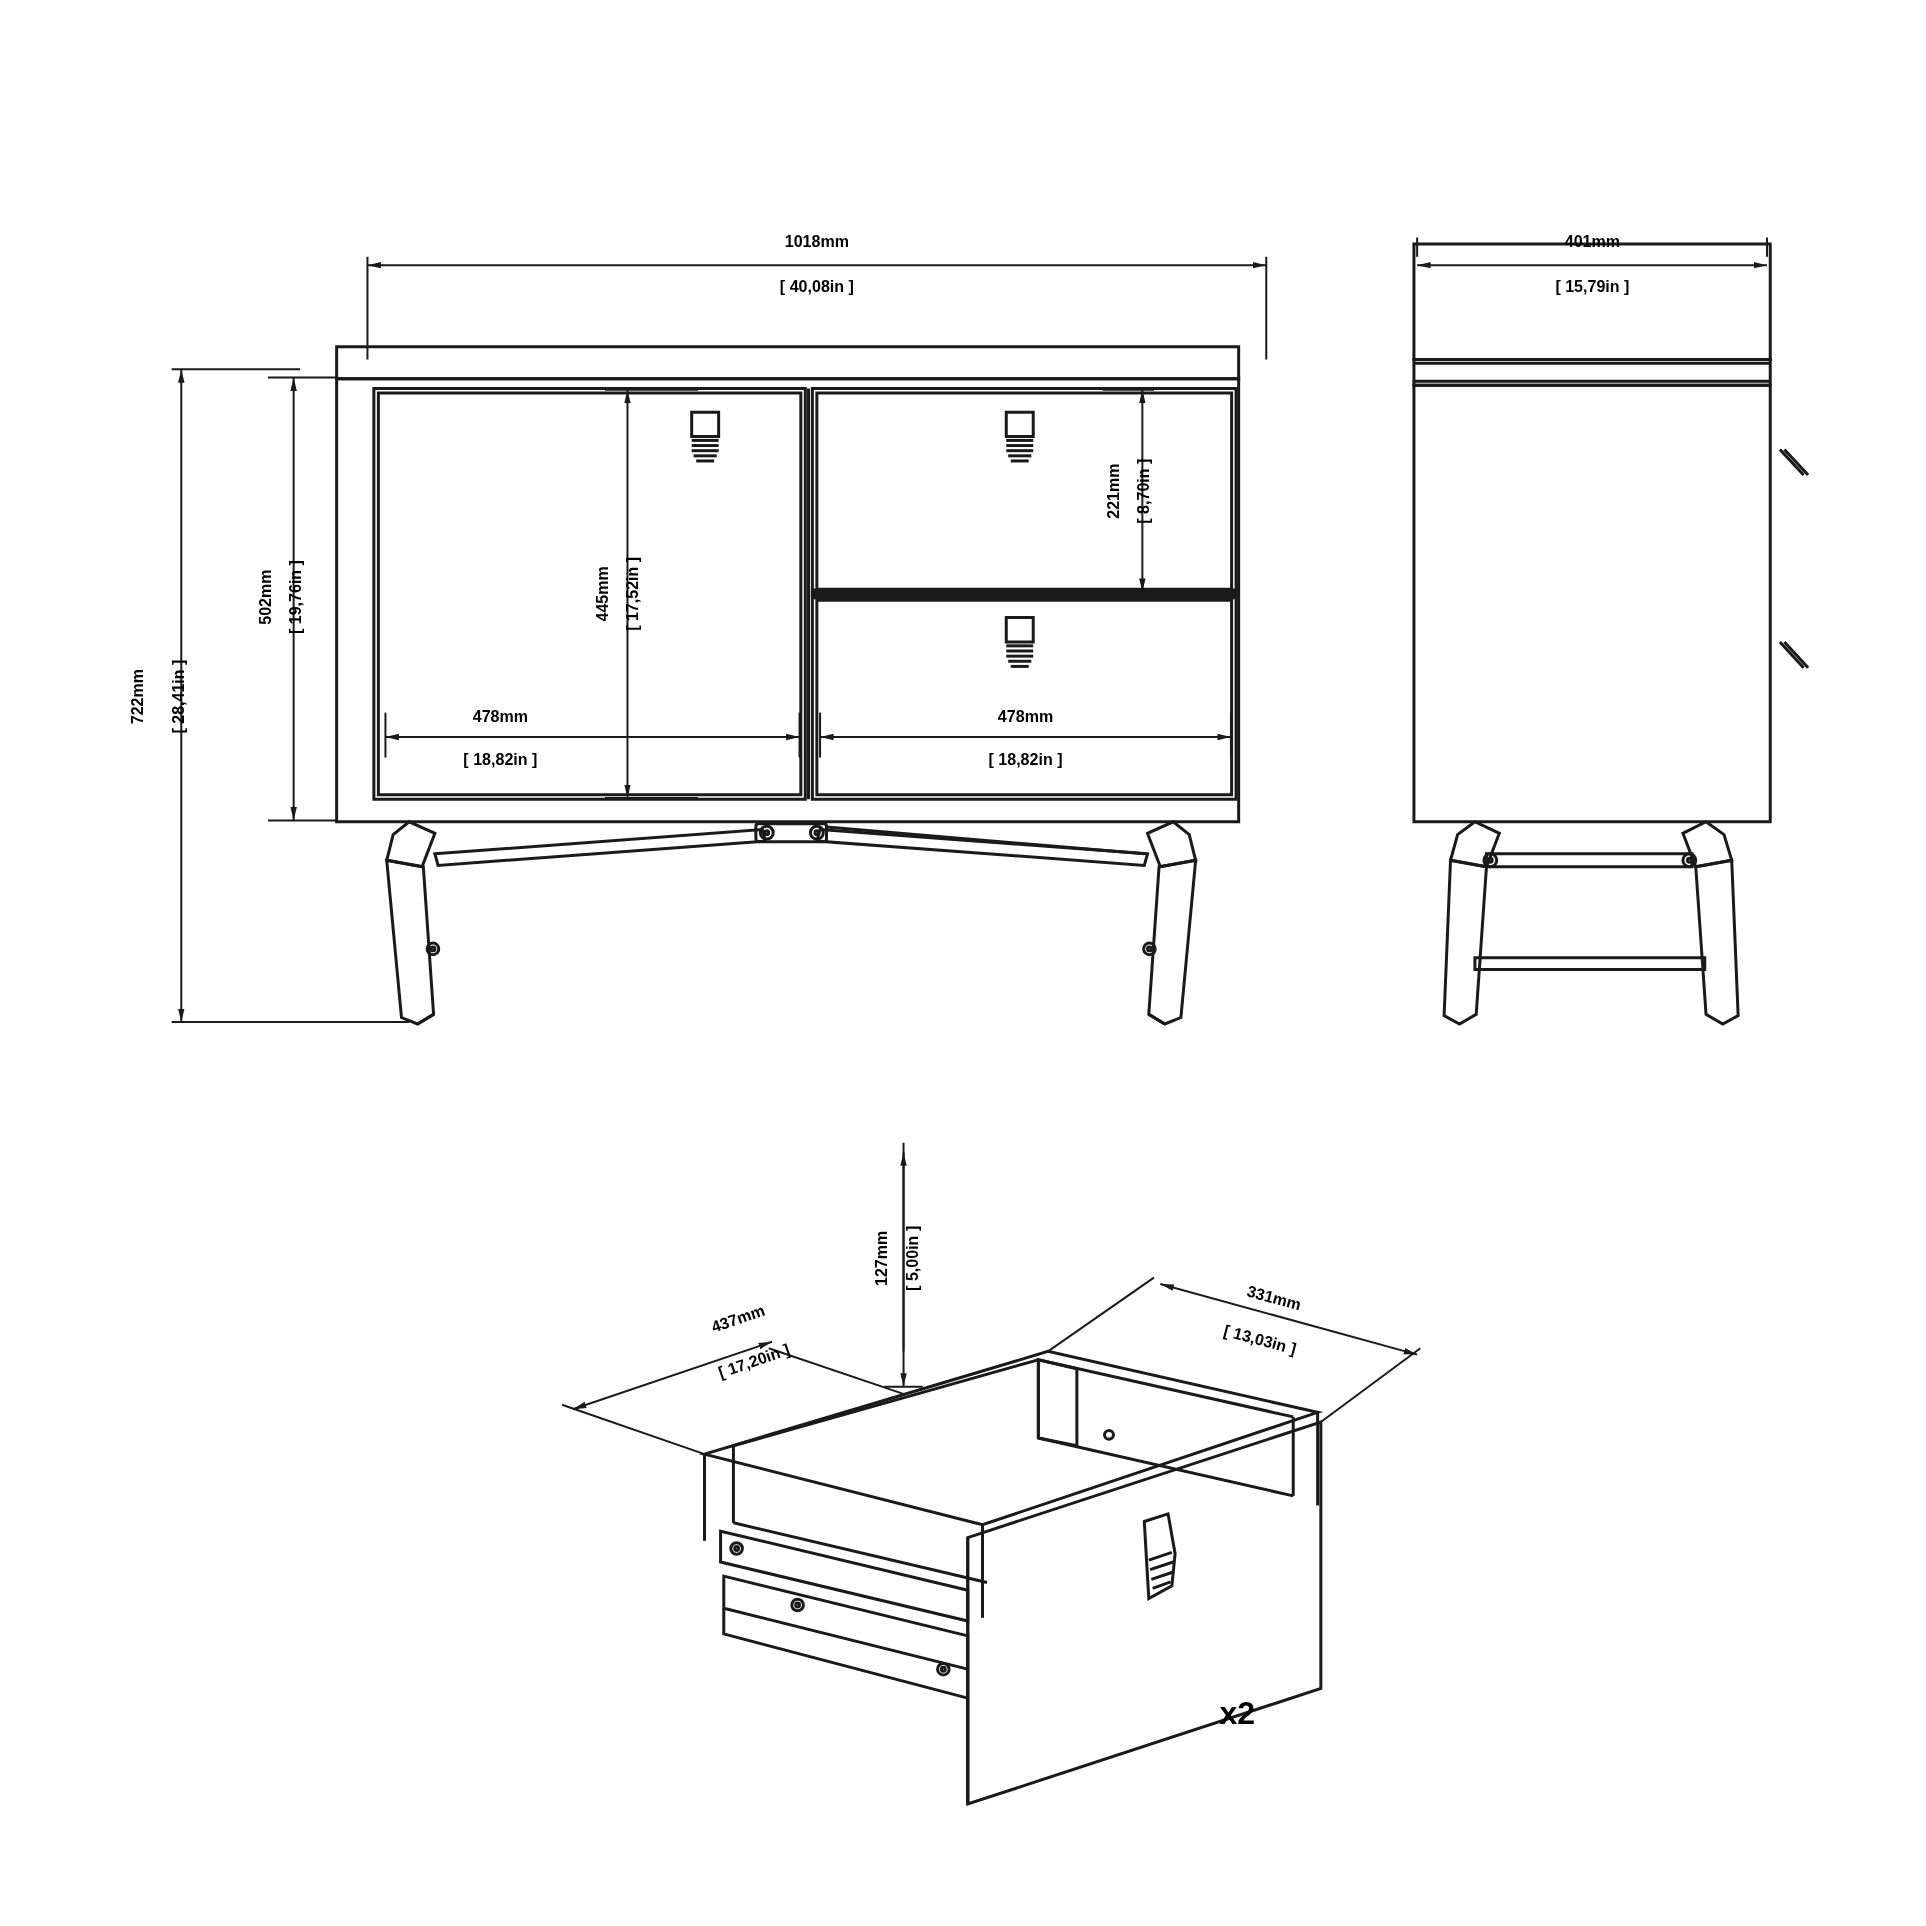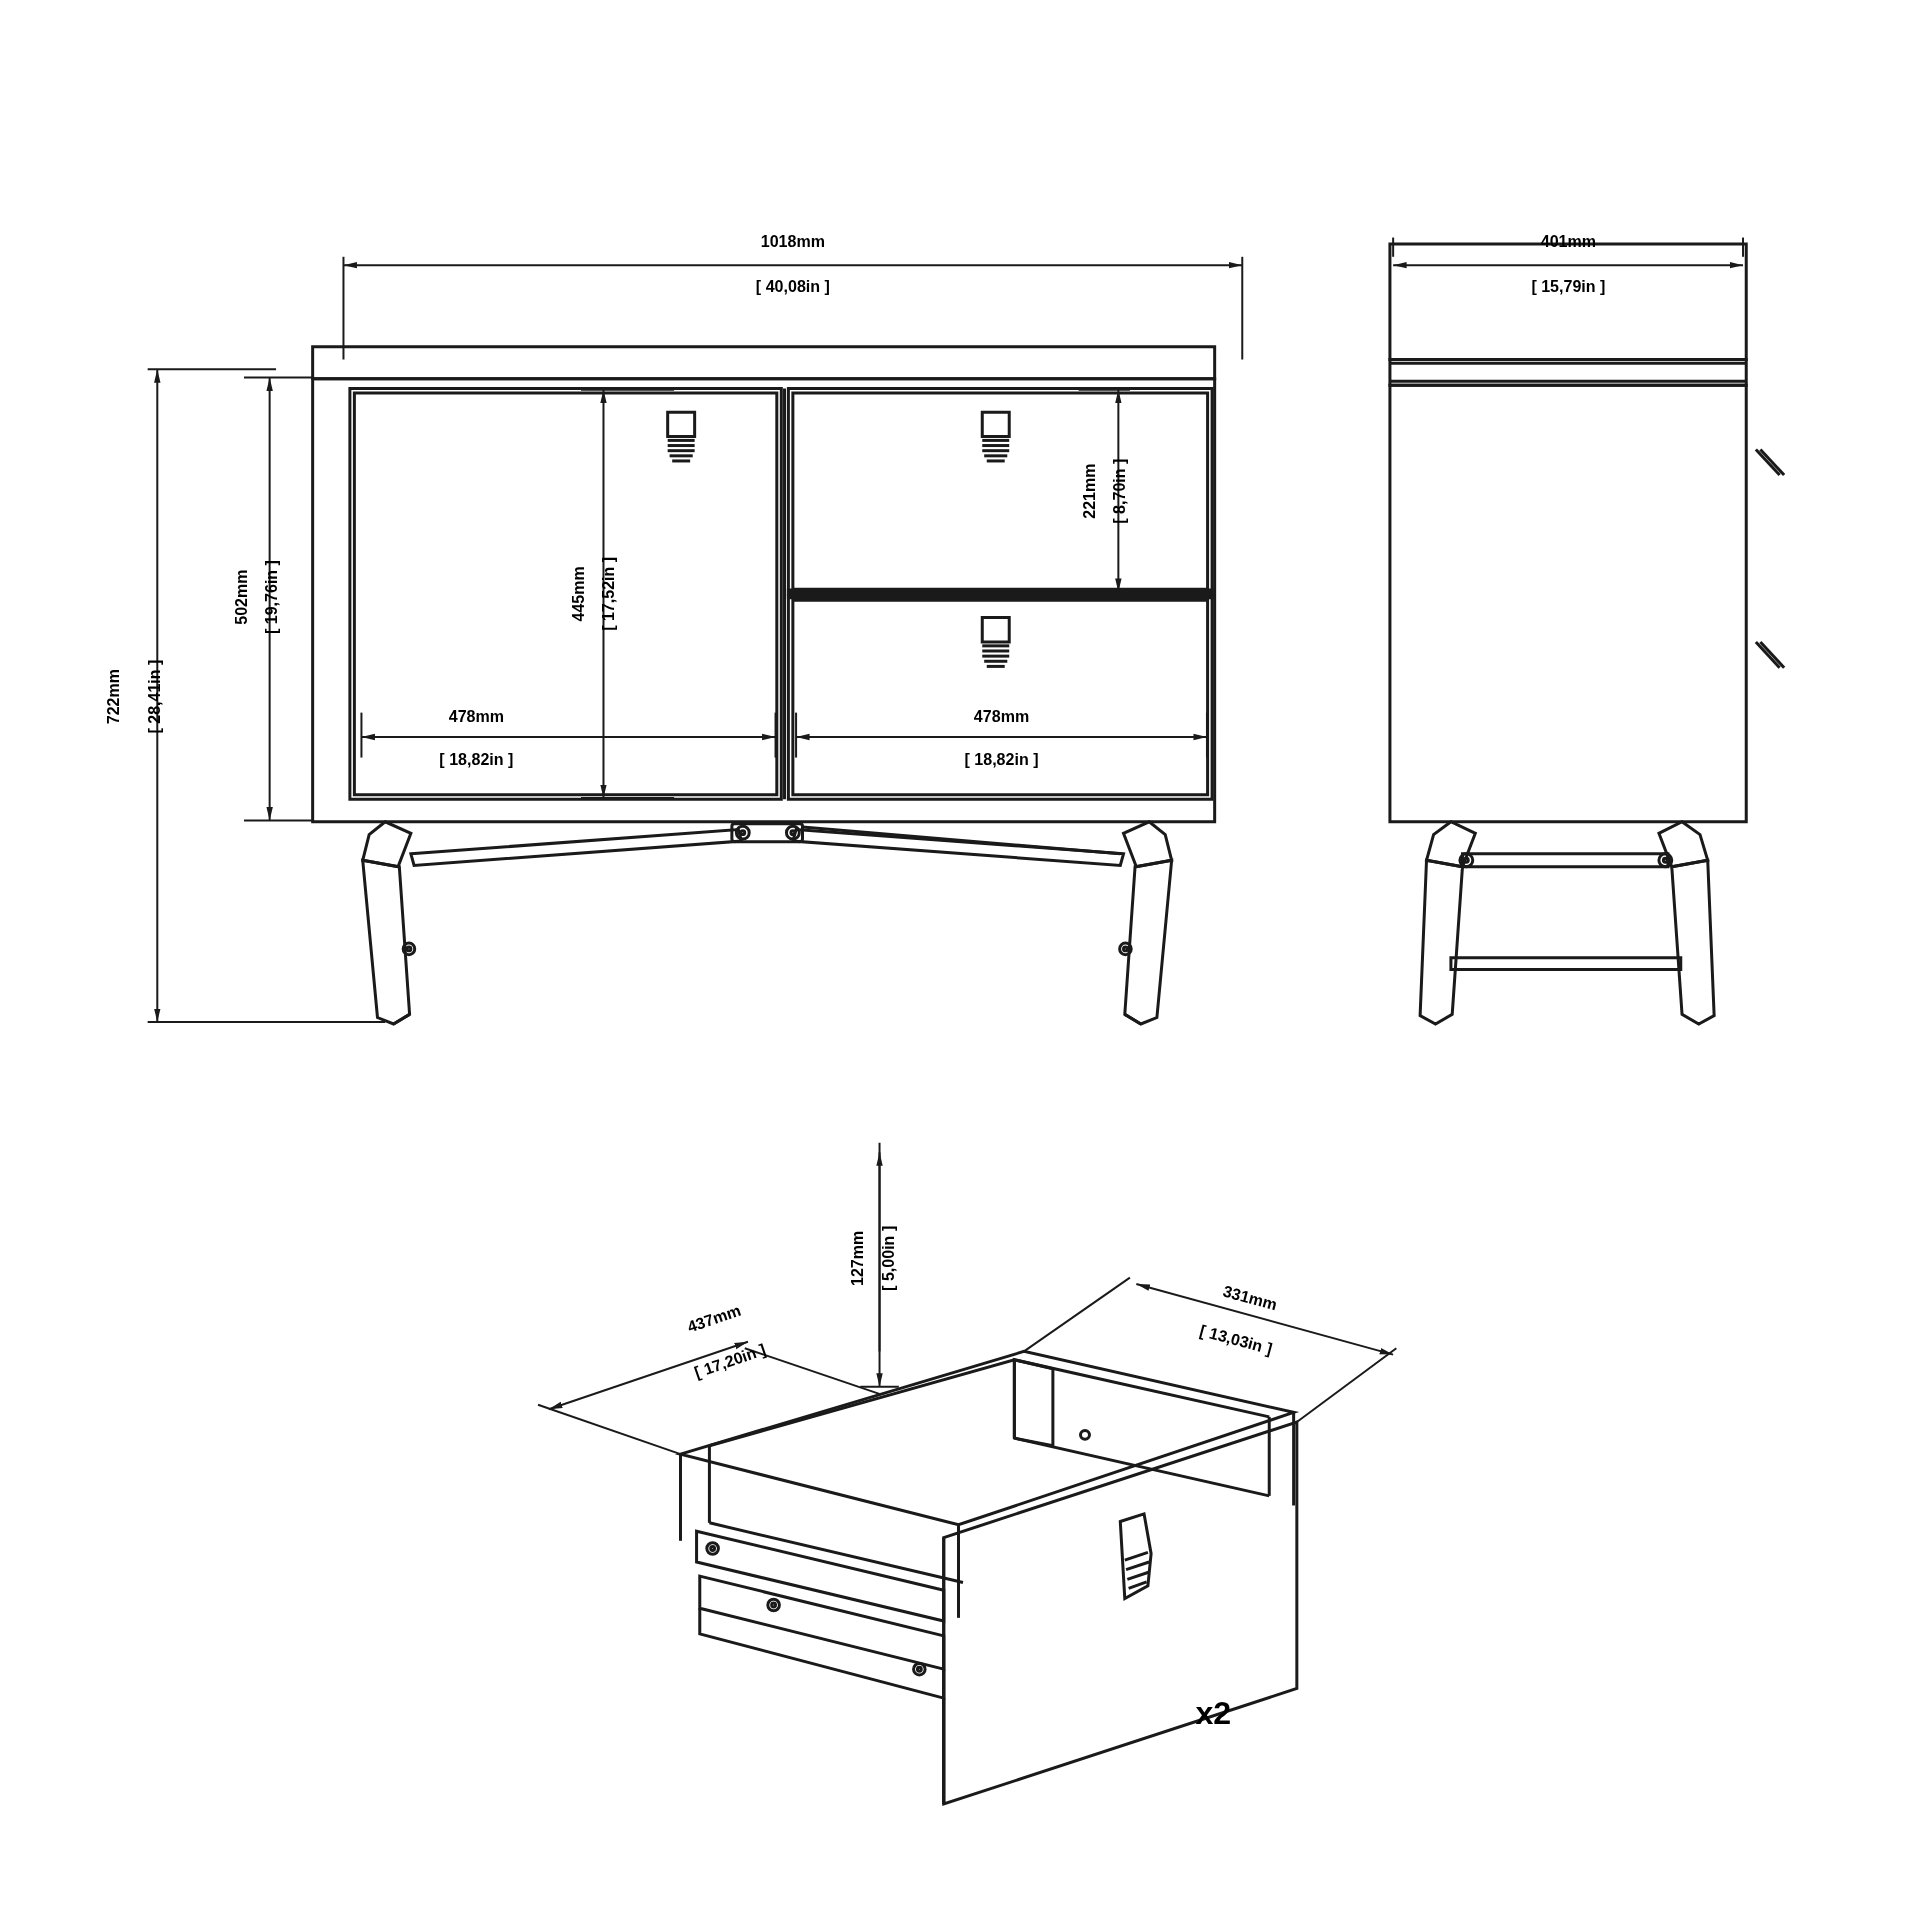--- a/index.html
+++ b/index.html
@@ -1,17 +1,17 @@
 <!DOCTYPE html>
 <html style="font-size:10.3px"><head>
 <meta charset="utf-8">
 <style>
   html,body{margin:0;padding:0;background:#ffffff;}
   body{width:1926px;height:1926px;font-family:"Liberation Sans",sans-serif;color:#000;overflow:hidden;}
-  #sheet{position:relative;width:1708px;height:1926px;}
+  #sheet{position:relative;width:1708px;height:1926px;margin-left:24px;}
   svg{display:block;}
   .dimtxt{font-family:"Liberation Sans",sans-serif;font-weight:bold;fill:#000;}
   .lbl-mm{font-size:25px;}
   .lbl-in{font-size:25px;}
   .qty{font-size:50px;font-weight:bold;}
   line,path,polyline,polygon,rect,circle{vector-effect:non-scaling-stroke;}
 </style>
 </head>
 <body>
 

